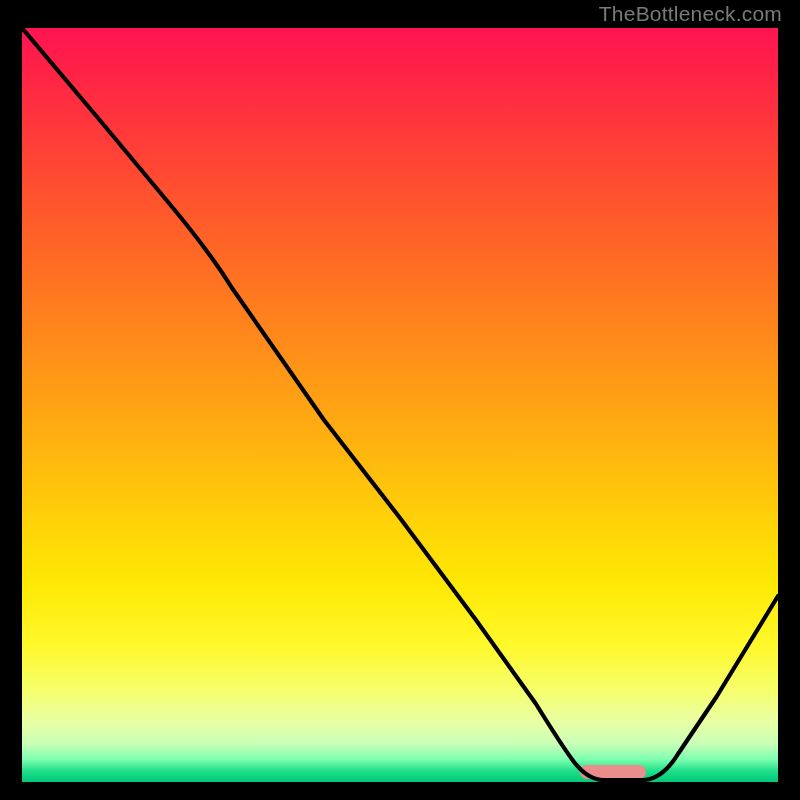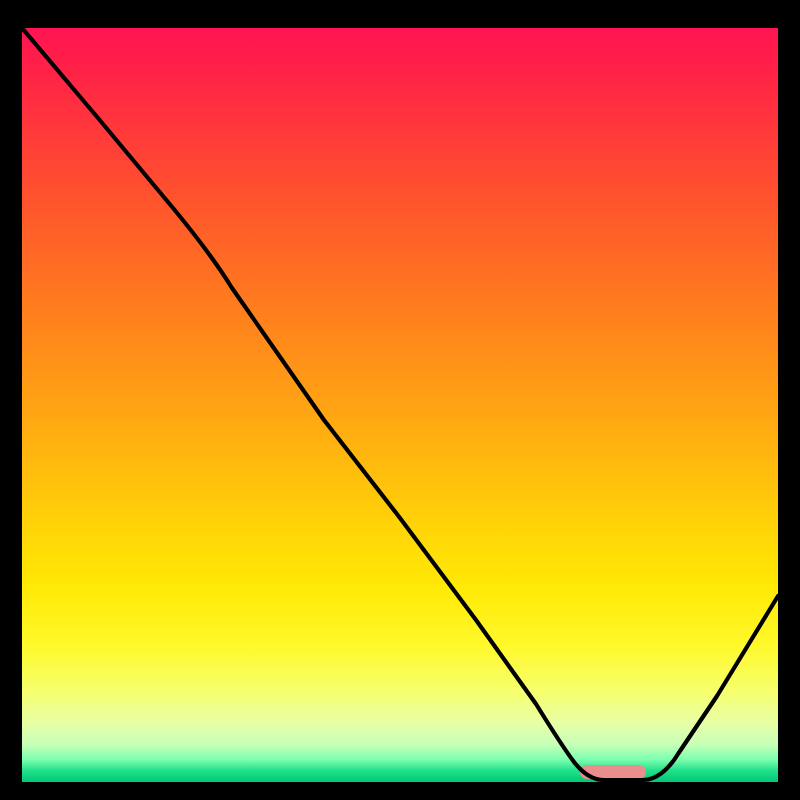--- a/index.html
+++ b/index.html
@@ -65,20 +65,21 @@
   .overlay {
     position: absolute;
     inset: 0;
   }
 </style>
 </head>
 <body>
 
 <div class="frame">
 
+  <div class="watermark">TheBottleneck.com</div>
 
   <div class="plot">
     <div class="grad"></div>
 
     <svg class="overlay" viewBox="0 0 756 754" preserveAspectRatio="none">
 
       <rect x="558" y="737" width="66" height="14" rx="7" ry="7" fill="#ea8d8d"></rect>
 
       <path fill="none" stroke="#000" stroke-width="4.2" stroke-linecap="round" stroke-linejoin="round" d="M 0 0
                L 76 90

